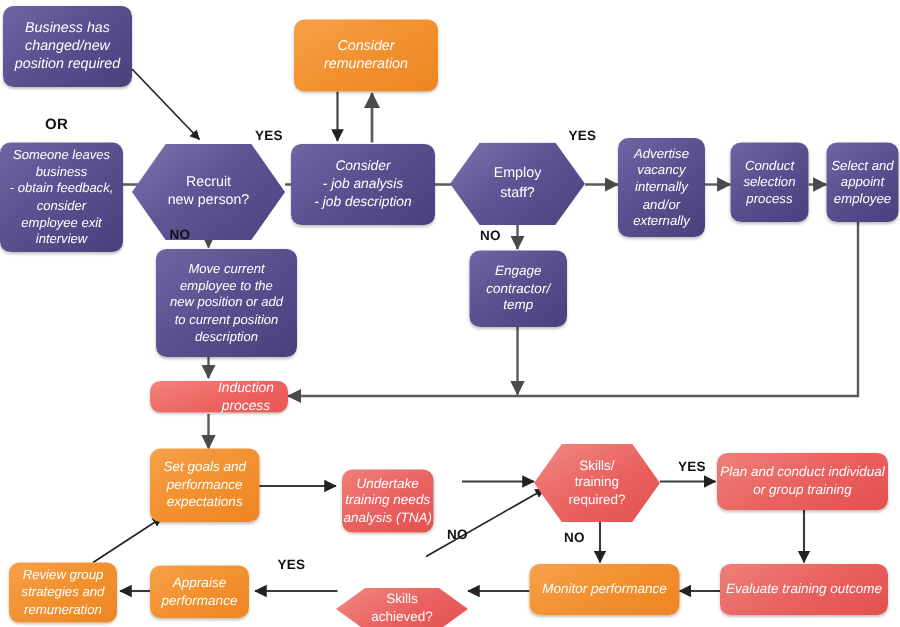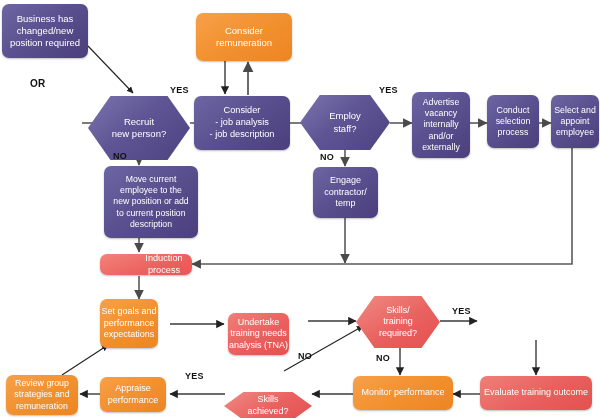--- a/index.html
+++ b/index.html
@@ -18,20 +18,21 @@
     text-align:center;
     color:#ffffff;
     line-height:1.28;
     box-sizing:border-box;
     white-space:pre-line;
     z-index:3;
   }
   .rect{
     border-radius:7px;
     box-shadow:0 1px 2px rgba(0,0,0,.25);
+    font-style:italic;
   }
   .purple{
     background:linear-gradient(140deg,#6d66a3 0%,#5b5190 45%,#4b3f7c 100%);
   }
   .orange{
     background:linear-gradient(150deg,#f7a04a 0%,#f2912f 50%,#ed8522 100%);
   }
   .red{
     background:linear-gradient(150deg,#ef7f78 0%,#e9605e 55%,#e4504f 100%);
   }
@@ -130,20 +131,26 @@
 
     <path d="M62,375 L108,345" stroke="#222" stroke-width="1.1" fill="none" marker-end="url(#ahd)"></path>
   </svg>
 
   <div class="node rect purple" style="left:2px;top:4px;width:86px;height:54px;font-size:9.5px;">Business has
 changed/new
 position required</div>
 
   <div class="lbl" style="left:30px;top:78px;font-size:10px;">OR</div>
 
+  <div class="node rect purple" style="left:0px;top:95px;width:82px;height:73px;font-size:8.7px;">Someone leaves
+business
+- obtain feedback,
+consider
+employee exit
+interview</div>
 
   <div class="node hex purple" style="left:88px;top:96px;width:102px;height:64px;font-size:9.5px;">Recruit
 new person?</div>
 
   <div class="node rect orange" style="left:196px;top:13px;width:96px;height:48px;font-size:9.5px;">Consider
 remuneration</div>
 
   <div class="node rect purple" style="left:194px;top:96px;width:96px;height:54px;font-size:9.2px;">Consider
 - job analysis
 - job description</div>
@@ -170,32 +177,34 @@
   <div class="node rect purple" style="left:487px;top:95px;width:52px;height:53px;font-size:8.8px;">Conduct
 selection
 process</div>
 
   <div class="node rect purple" style="left:551px;top:95px;width:48px;height:53px;font-size:8.8px;">Select and
 appoint
 employee</div>
 
   <div class="node rect redsoft" style="left:100px;top:254px;width:92px;height:21px;font-size:9.2px;">Induction process</div>
 
-  <div class="node rect orange" style="left:100px;top:299px;width:58px;height:49px;font-size:9px;">Set goals and
+  <div class="node rect orange" style="left:100px;top:299px;width:73px;height:49px;font-size:9px;">Set goals and
 performance
 expectations</div>
 
   <div class="node rect red" style="left:228px;top:313px;width:61px;height:42px;font-size:9px;">Undertake
 training needs
 analysis (TNA)</div>
 
   <div class="node hex red" style="left:356px;top:296px;width:84px;height:52px;font-size:9px;">Skills/
 training
 required?</div>
 
+  <div class="node rect red" style="left:478px;top:302px;width:114px;height:38px;font-size:9px;">Plan and conduct individual
+or group training</div>
 
   <div class="node rect orange" style="left:353px;top:376px;width:100px;height:34px;font-size:9px;">Monitor performance</div>
 
   <div class="node rect red" style="left:480px;top:376px;width:112px;height:34px;font-size:9px;">Evaluate training outcome</div>
 
   <div class="node hex red" style="left:224px;top:392px;width:88px;height:28px;font-size:9px;">Skills
 achieved?</div>
 
   <div class="node rect orange" style="left:100px;top:377px;width:66px;height:35px;font-size:9px;">Appraise
 performance</div>

